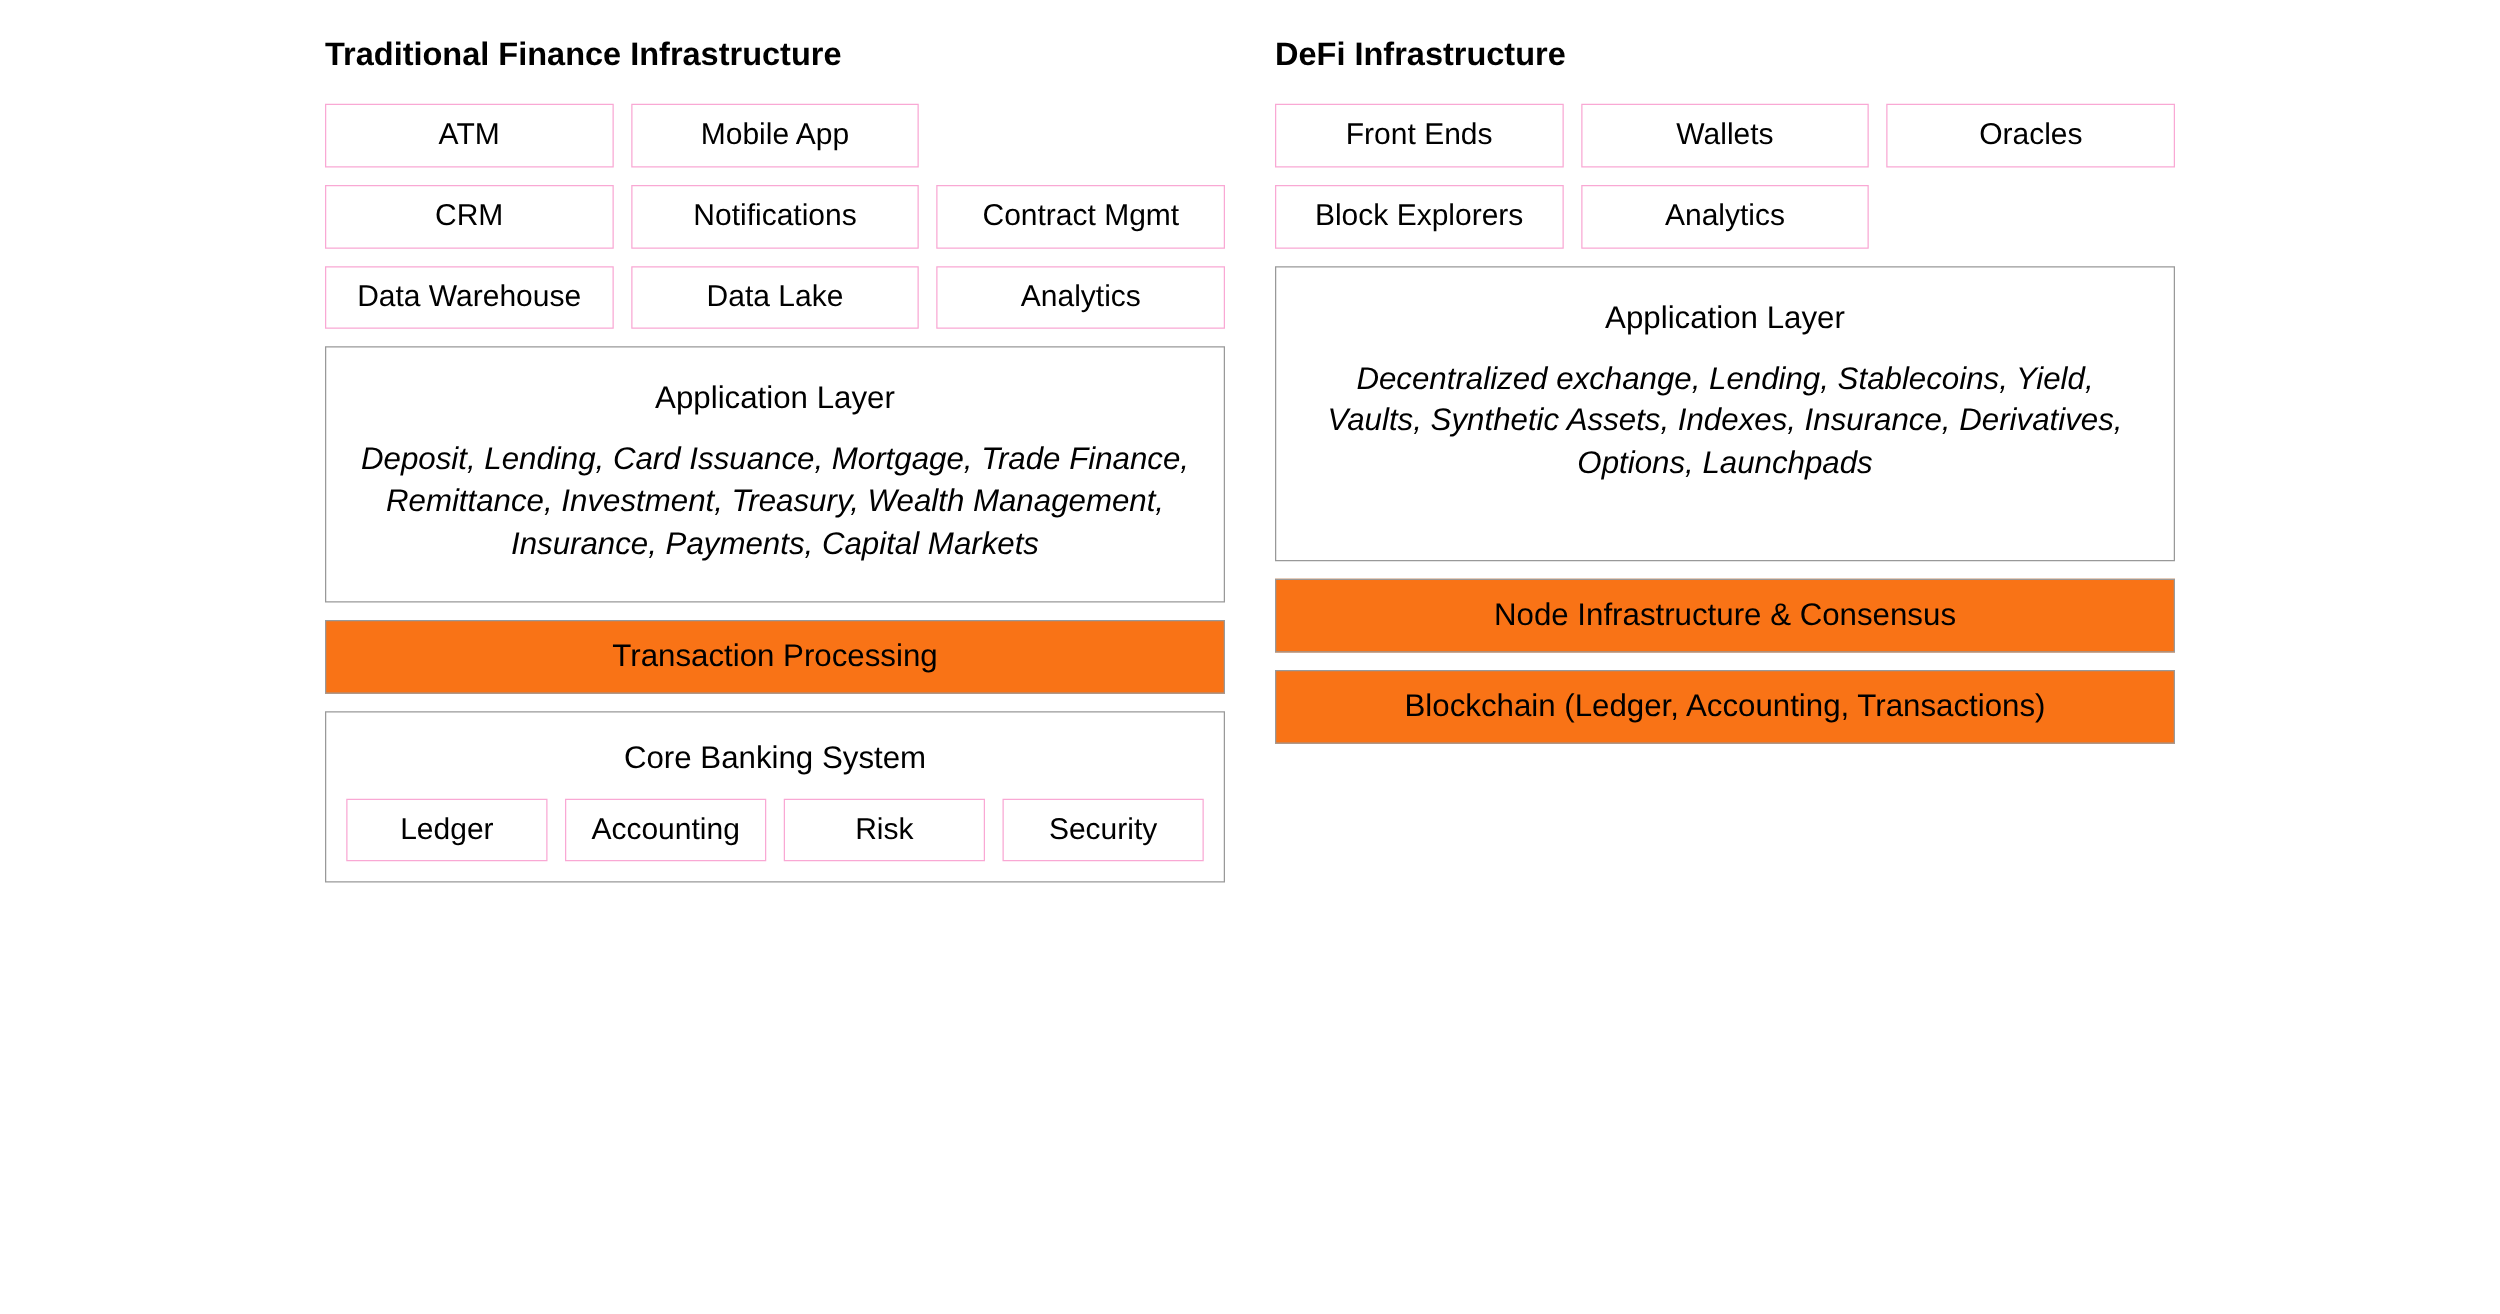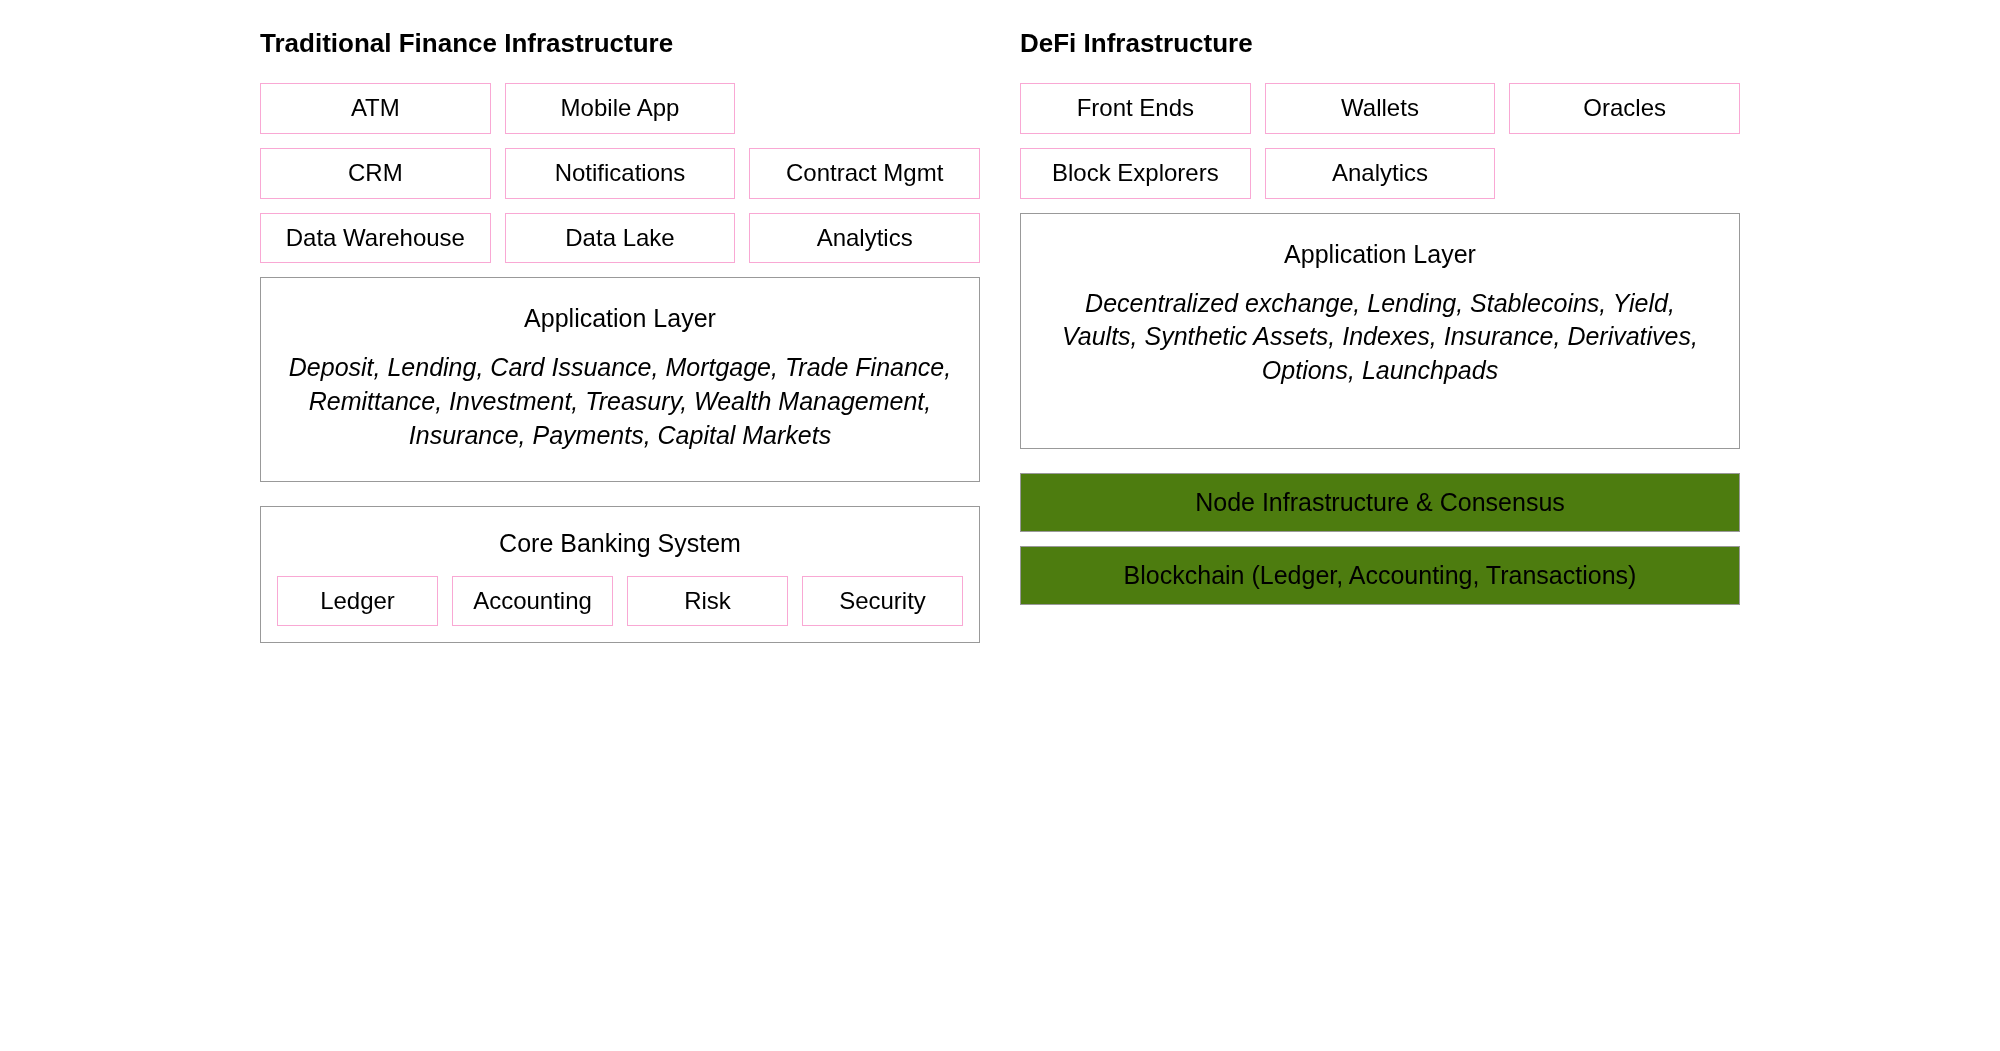--- a/index.html
+++ b/index.html
@@ -44,34 +44,34 @@
     text-align: center;
     font-size: 24px;
     padding: 10px 6px;
     line-height: 1.2;
   }
   .fullbox {
     border: 1px solid #999;
     background: #fff;
     text-align: center;
     padding: 16px 24px 28px 24px;
-    margin-bottom: 24px;
+    margin-bottom: 14px;
   }
   .fullbox-title {
     font-size: 25px;
     margin: 10px 0 18px 0;
   }
   .fullbox-body {
     font-size: 25px;
     line-height: 1.35;
     font-style: italic;
   }
   .slimbox {
     border: 1px solid #999;
-    background: #4d7c0f;
+    background: #f97316;
     text-align: center;
     font-size: 25px;
     padding: 14px 6px;
     margin-bottom: 14px;
   }
   .corewrap {
     border: 1px solid #999;
     background: #fff;
     text-align: center;
     padding: 16px;
@@ -102,20 +102,21 @@
       <div class="box">Data Warehouse</div>
       <div class="box">Data Lake</div>
       <div class="box">Analytics</div>
     </div>
 
     <div class="fullbox">
       <div class="fullbox-title">Application Layer</div>
       <div class="fullbox-body">Deposit, Lending, Card Issuance, Mortgage, Trade Finance, Remittance, Investment, Treasury, Wealth Management, Insurance, Payments, Capital Markets</div>
     </div>
 
+    <div class="slimbox">Transaction Processing</div>
 
     <div class="corewrap">
       <div class="corewrap-title">Core Banking System</div>
       <div class="row4">
         <div class="box">Ledger</div>
         <div class="box">Accounting</div>
         <div class="box">Risk</div>
         <div class="box">Security</div>
       </div>
     </div>

